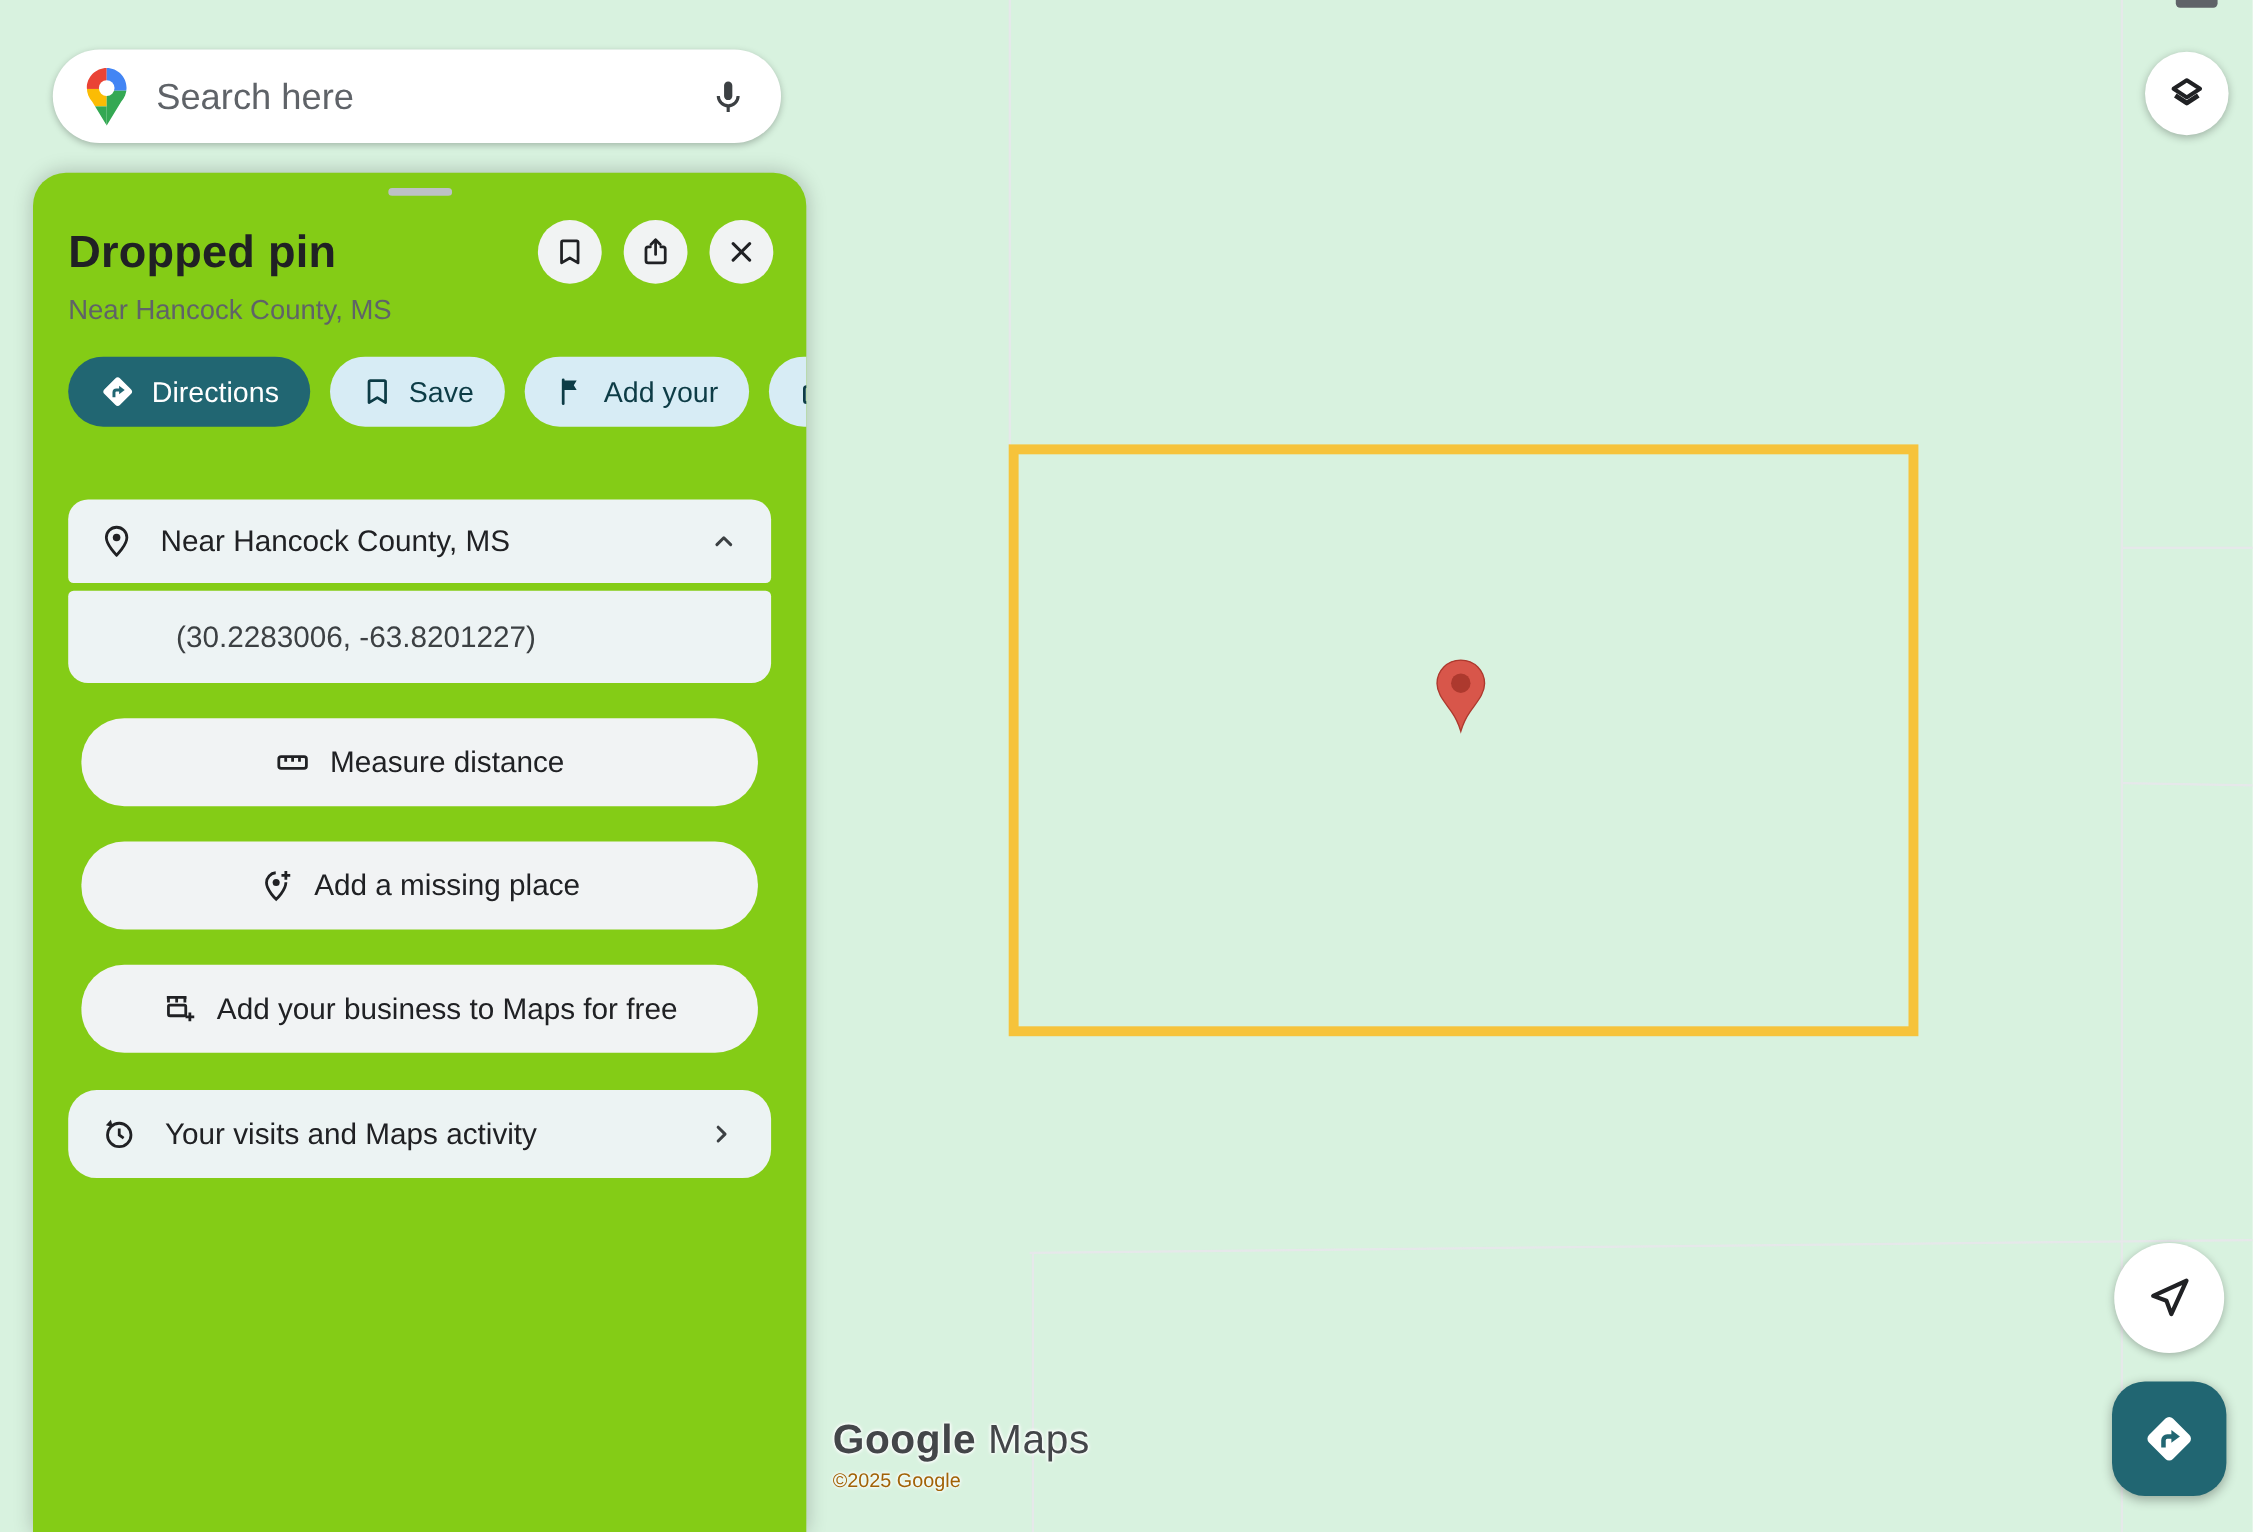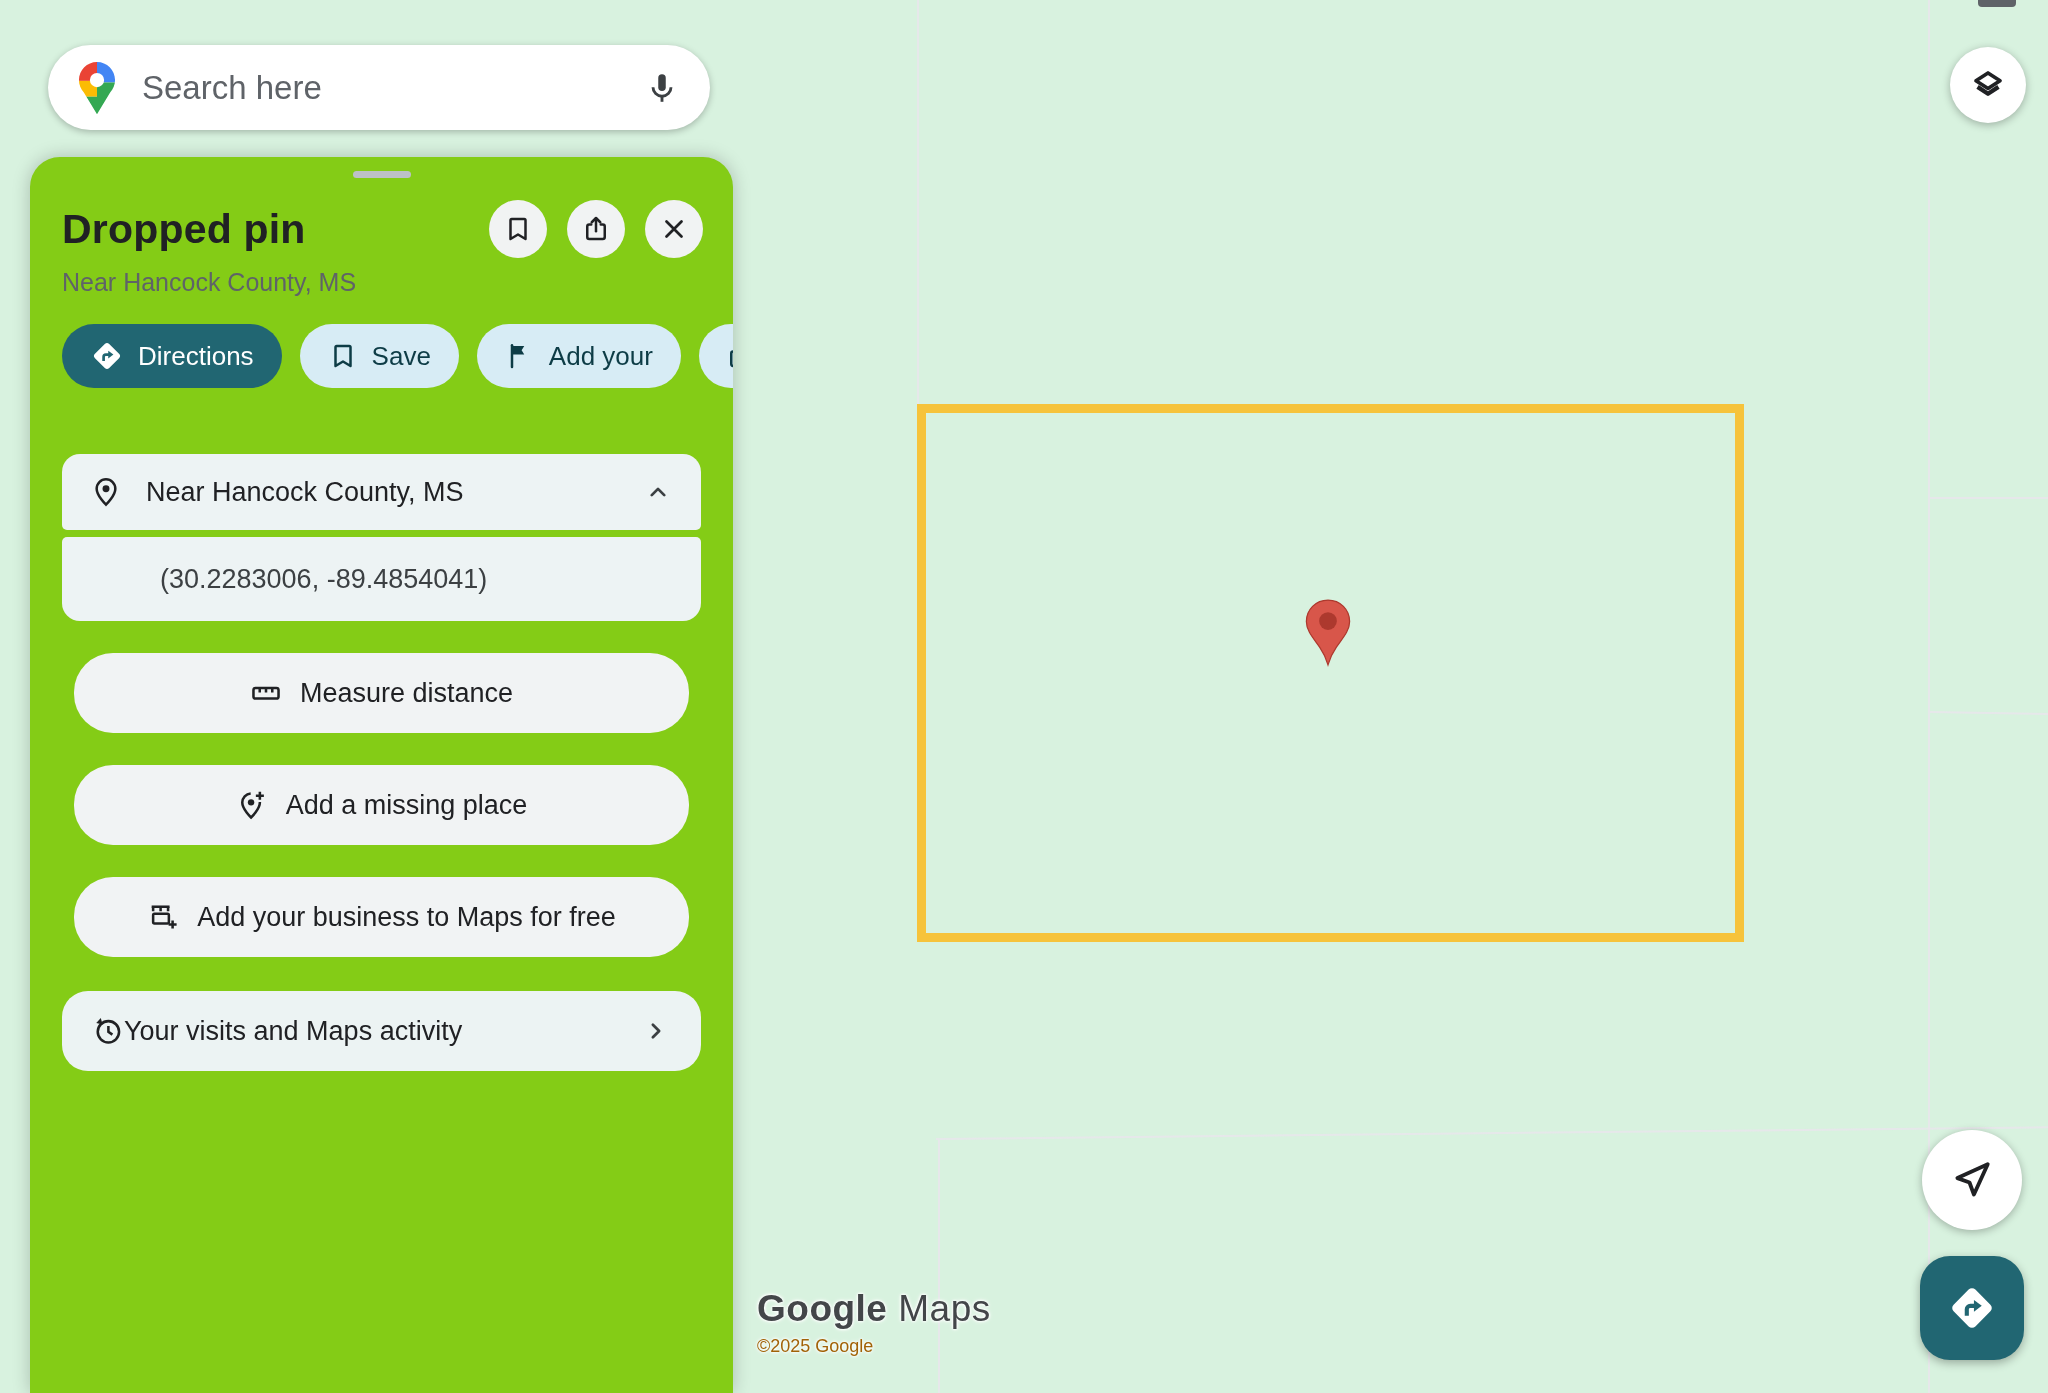--- a/index.html
+++ b/index.html
@@ -66,21 +66,21 @@
                border-radius:5px 5px 18px 18px; display:flex; align-items:center;
                padding-left:98px; font-size:27px; color:#3c4043; cursor:pointer; }
 
   .pill { margin:32px 44px 0; height:80px; border-radius:39px; background:var(--pill-gray,#f1f3f4);
           display:flex; align-items:center; justify-content:center; gap:18px;
           font-size:27px; color:#202124; cursor:pointer; }
   .pill .p-icon { display:flex; color:#202124; }
 
   .visits-row { margin:34px 32px 0; height:80px; background:#ecf3f3; border-radius:26px;
                 display:flex; align-items:center; padding:0 30px; cursor:pointer; }
-  .visits-row .label { font-size:27px; color:#202124; }
+  .visits-row .label { margin-left:26px; font-size:27px; color:#202124; }
   .visits-row .chev { margin-left:auto; color:#3c4043; display:flex; }
 </style>
 </head>
 <body>
 
 <div class="stage">
 
   <div style="position:absolute;inset:0;">
 
     <div class="parcel-line" style="left:917px;top:0;width:2px;height:404px;"></div>
@@ -242,21 +242,21 @@
           </svg>
         </span>
         <span class="label">Near Hancock County, MS</span>
         <span class="chev">
           <svg width="30" height="30" viewBox="0 0 24 24" fill="none" stroke="currentColor" stroke-width="2.2" stroke-linecap="round" stroke-linejoin="round">
             <path d="M7 14.5l5-5 5 5"></path>
           </svg>
         </span>
       </div>
       <div class="coord-row">
-        <span>(30.2283006, -89.4854041)</span>
+        <span>(30.2283006, -63.8201227)</span>
       </div>
     </div>
 
     <div class="pill">
       <span class="p-icon">
         <svg width="32" height="32" viewBox="0 0 24 24" fill="none" stroke="currentColor" stroke-width="1.9">
           <rect x="2.6" y="8.2" width="18.8" height="8" rx="1.6"></rect>
           <path d="M7.3 8.2v3.4M12 8.2v3.4M16.7 8.2v3.4"></path>
         </svg>
       </span>

